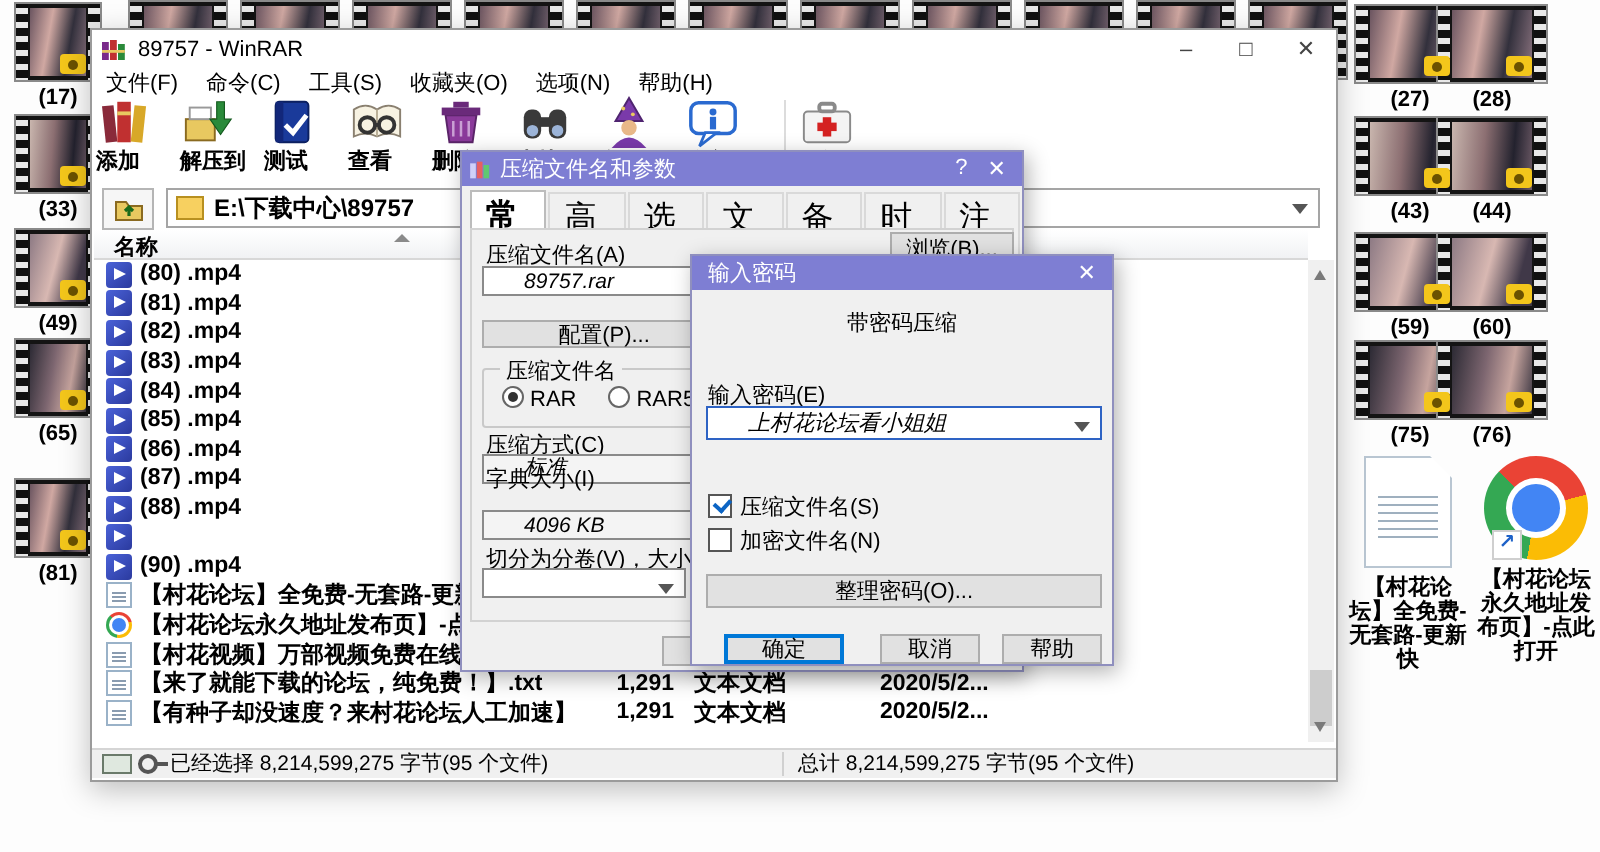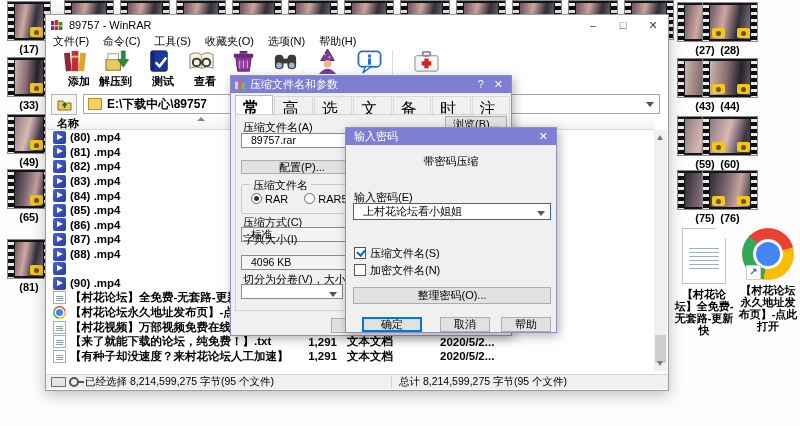--- a/index.html
+++ b/index.html
@@ -19,21 +19,21 @@
   .dlabel{font-size:11px;font-weight:bold;text-align:center;line-height:12px;}
   .dicon{position:absolute;width:56px;}
   .dicon .thumb{position:relative;display:block;width:44px;height:40px;margin:0 auto;}
   .dicon .dlabel{margin-top:2px;}
   #strip .thumb{top:0;width:50px;height:40px;}
   #leftcol{position:absolute;left:0;top:0;width:58px;}
   #leftcol .dicon{left:1px;}
   #leftcol .dicon:nth-child(1){top:1px}#leftcol .dicon:nth-child(2){top:57px}
   #leftcol .dicon:nth-child(3){top:114px}#leftcol .dicon:nth-child(4){top:169px}
   #leftcol .dicon:nth-child(5){top:239px}
-  #rightA .dicon{left:674px;width:62px;}#rightB .dicon{left:700px;width:60px;}
+  #rightA .dicon{left:674px;width:62px;}#rightB .dicon{left:716px;width:60px;}
   #rightA .dicon:nth-child(1),#rightB .dicon:nth-child(1){top:2px}
   #rightA .dicon:nth-child(2),#rightB .dicon:nth-child(2){top:58px}
   #rightA .dicon:nth-child(3),#rightB .dicon:nth-child(3){top:116px}
   #rightA .dicon:nth-child(4),#rightB .dicon:nth-child(4){top:170px}
   .dicon:nth-child(2) .ph{background:linear-gradient(95deg,#c9b6ae,#8c6f72 40%,#23222e 75%,#6d5a66);}
   .dicon:nth-child(3) .ph{background:linear-gradient(105deg,#8d7a84,#d8b8b2 45%,#403848 80%);}
   .dicon:nth-child(4) .ph{background:linear-gradient(100deg,#2c2a34,#7d6670 40%,#c6a49e 70%,#37333f);}
   .doc-item{position:absolute;width:64px;text-align:center;}
   .txt-big{position:relative;width:42px;height:54px;margin:0 auto;background:#fff;border:1px solid #b9c6d2;}
   .txt-big::before{content:"";position:absolute;right:-1px;top:-1px;border-style:solid;
@@ -50,21 +50,21 @@
   #win{position:absolute;left:45px;top:14px;width:624px;height:377px;background:#fff;
       border:1px solid #9b9b9b;box-shadow:0 4px 14px rgba(0,0,0,.25);box-sizing:border-box;z-index:5;}
   #titlebar{position:absolute;left:0;right:0;top:0;height:20px;background:#fff;display:flex;align-items:center;}
   #titlebar .ttext{font-size:11px;margin-left:5px;}
   .books{display:inline-block;margin-left:5px;}
   #wctrl{margin-left:auto;display:flex;}
   .wbtn{width:30px;height:19px;text-align:center;font-size:11px;line-height:18px;color:#444;}
   #menubar{position:absolute;left:0;right:0;top:20px;height:13px;display:flex;gap:14px;
       padding-left:7px;font-size:11px;align-items:center;background:#fff;}
   #toolbar{position:absolute;left:2px;right:2px;top:33px;height:43px;display:flex;background:#fff;}
-  .titem{width:42px;display:flex;flex-direction:column;align-items:flex-end;}
+  .titem{width:42px;display:flex;flex-direction:column;align-items:flex-start;}
   .titem svg{width:29px;height:27px;}
   .titem .tlabel{font-size:11px;font-weight:bold;line-height:12px;}
   .tsep{width:1px;height:34px;background:#dcdcdc;margin:2px 6px 0 8px;}
   #addressbar{position:absolute;left:0;right:0;top:78px;height:22px;display:flex;align-items:center;}
   #upbtn{width:24px;height:19px;border:1px solid #b5b5b5;background:#f6f6f6;margin-left:5px;
       display:flex;align-items:center;justify-content:center;}
   #addrfield{position:relative;margin-left:6px;width:575px;height:18px;border:1px solid #a5a5a5;
       background:#fff;display:flex;align-items:center;font-size:12px;font-weight:bold;}
   .mini-folder{width:12px;height:10px;background:#f7d060;border:1px solid #b89020;margin:0 5px 0 4px;}
   .combo-arrow{position:absolute;right:5px;top:7px;border-left:4px solid transparent;
@@ -107,21 +107,21 @@
   .dtitle{height:17px;background:#7e7ed3;color:#fff;font-size:11px;display:flex;align-items:center;padding:0 4px;}
   .dtitle .dtext{margin-left:4px;}
   .dctrl{margin-left:auto;display:flex;gap:10px;font-size:11px;padding-right:4px;}
   #dlg1{left:230px;top:75px;width:282px;height:261px;z-index:10;}
   .tabs{position:absolute;left:4px;top:20px;display:flex;font-size:16px;}
   .tab{padding:2px 7px 3px;border:1px solid #d9d9d9;border-bottom:none;background:#f0f0f0;margin-right:1px;}
   .tab.active{background:#fff;position:relative;top:-1px;border-color:#bcbcbc;font-weight:bold;}
   .panel{position:absolute;left:4px;right:4px;top:38px;bottom:24px;border:1px solid #d2d2d2;background:#f0f0f0;}
   .lbl{position:absolute;font-size:11px;}
   .tbox{position:absolute;background:#fff;border:1px solid #8a8a8a;font-size:10.5px;
-      display:flex;align-items:flex-start;padding-left:9px;box-sizing:border-box;}
+      display:flex;align-items:flex-end;padding-left:20px;box-sizing:border-box;font-style:italic;}
   .btn{position:absolute;background:#e1e1e1;border:1px solid #adadad;font-size:11px;
       display:flex;align-items:center;justify-content:center;box-sizing:border-box;}
   .btn.def{border:1px solid #0078d7;box-shadow:inset 0 0 0 1px #0078d7;}
   .grp{position:absolute;border:1px solid #c9c9c9;border-radius:2px;}
   .grp .glegend{position:absolute;left:8px;top:-7px;background:#f0f0f0;padding:0 3px;font-size:11px;}
   .radio{display:inline-block;width:9px;height:9px;border:1px solid #666;border-radius:50%;
       background:#fff;vertical-align:-1px;margin-right:3px;position:relative;}
   .radio.sel::after{content:"";position:absolute;inset:2px;border-radius:50%;background:#333;}
   .radrow{position:absolute;font-size:11px;display:flex;gap:16px;}
   .cb{display:inline-block;width:10px;height:10px;border:1px solid #555;background:#fff;

